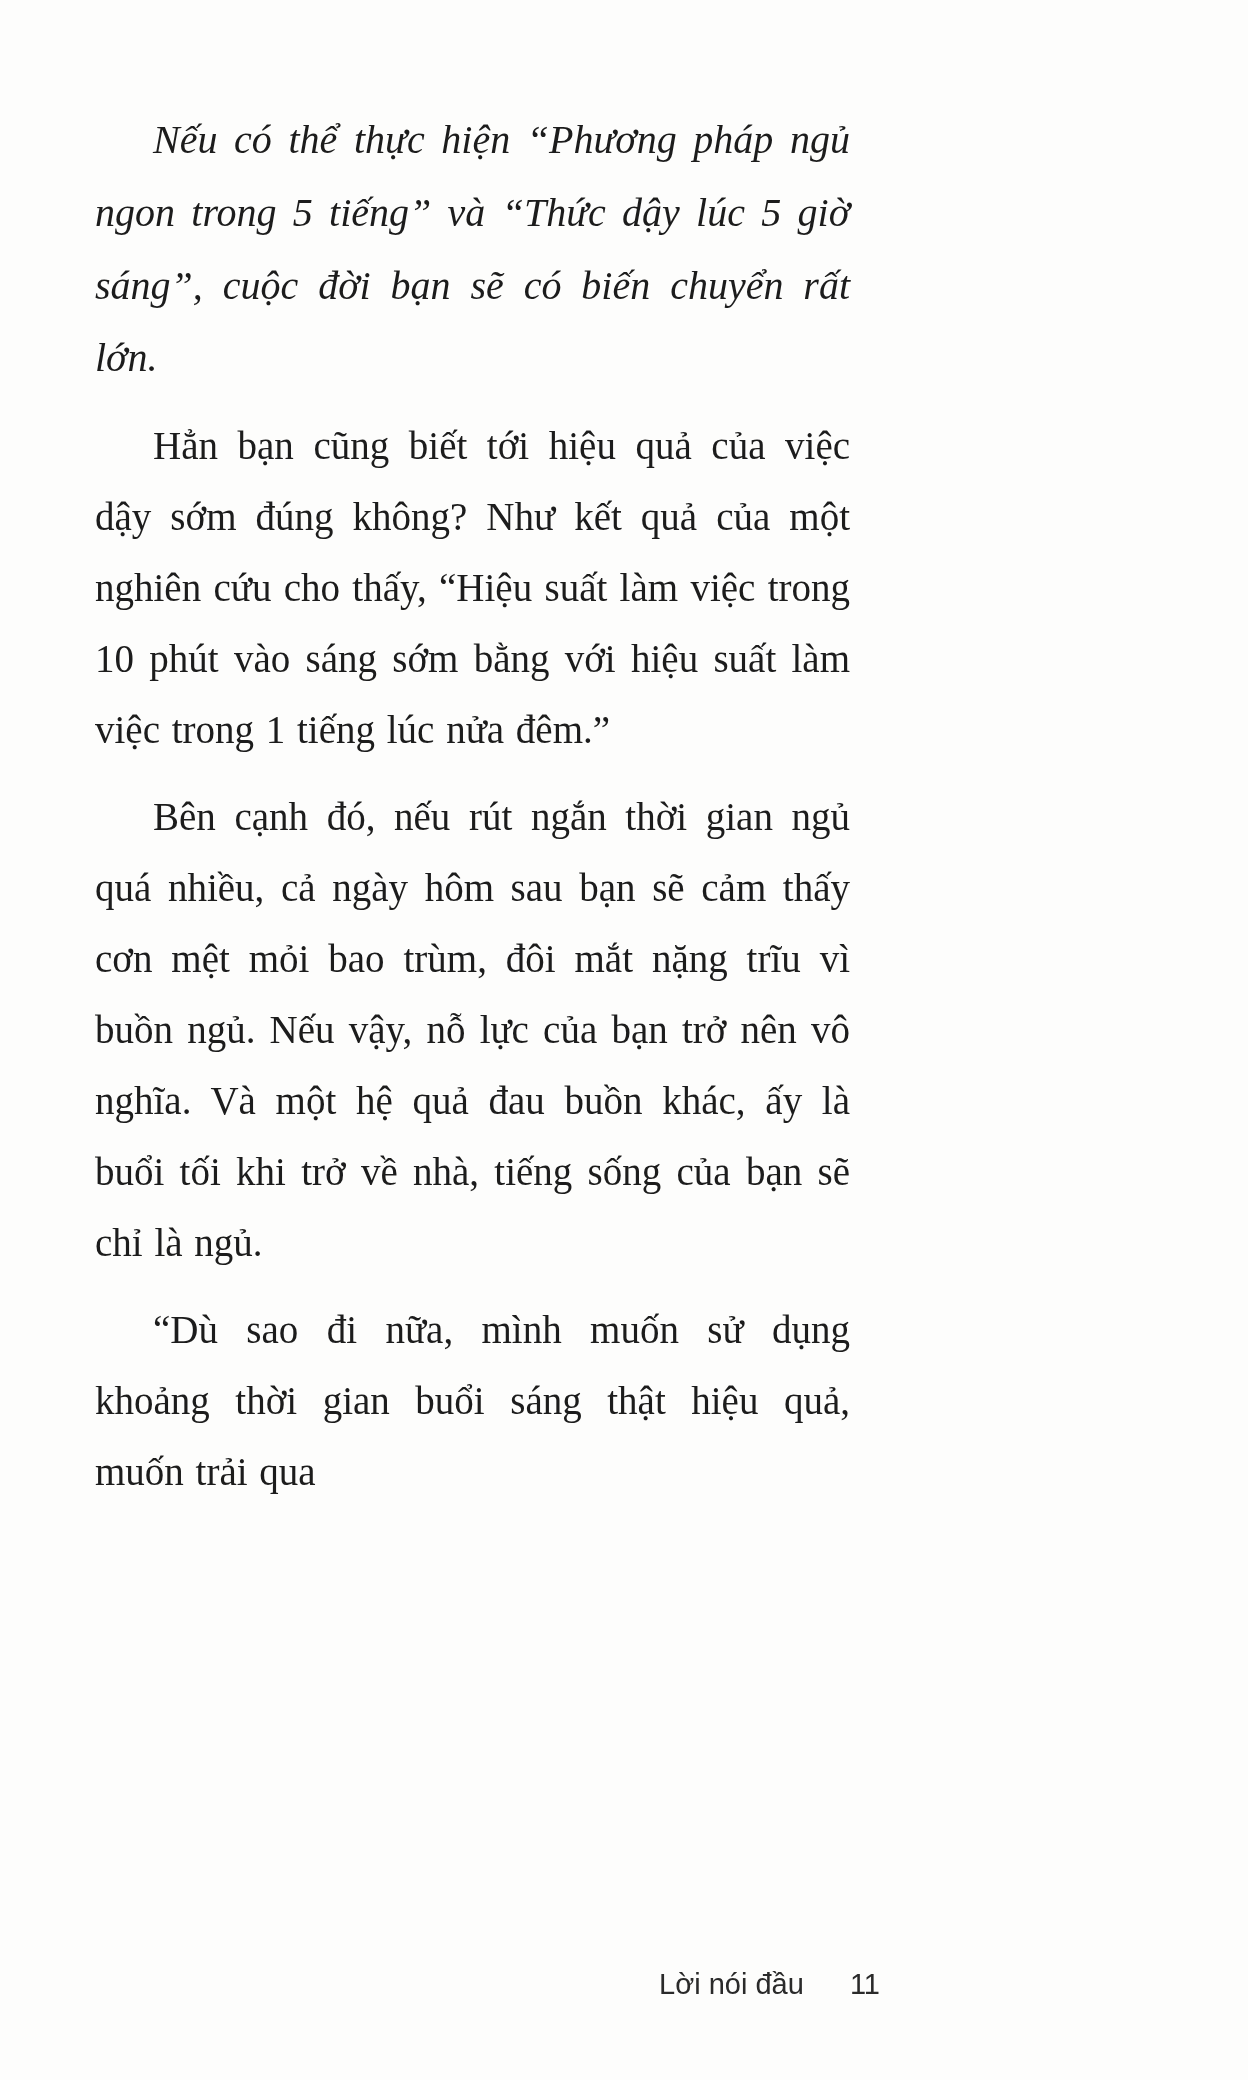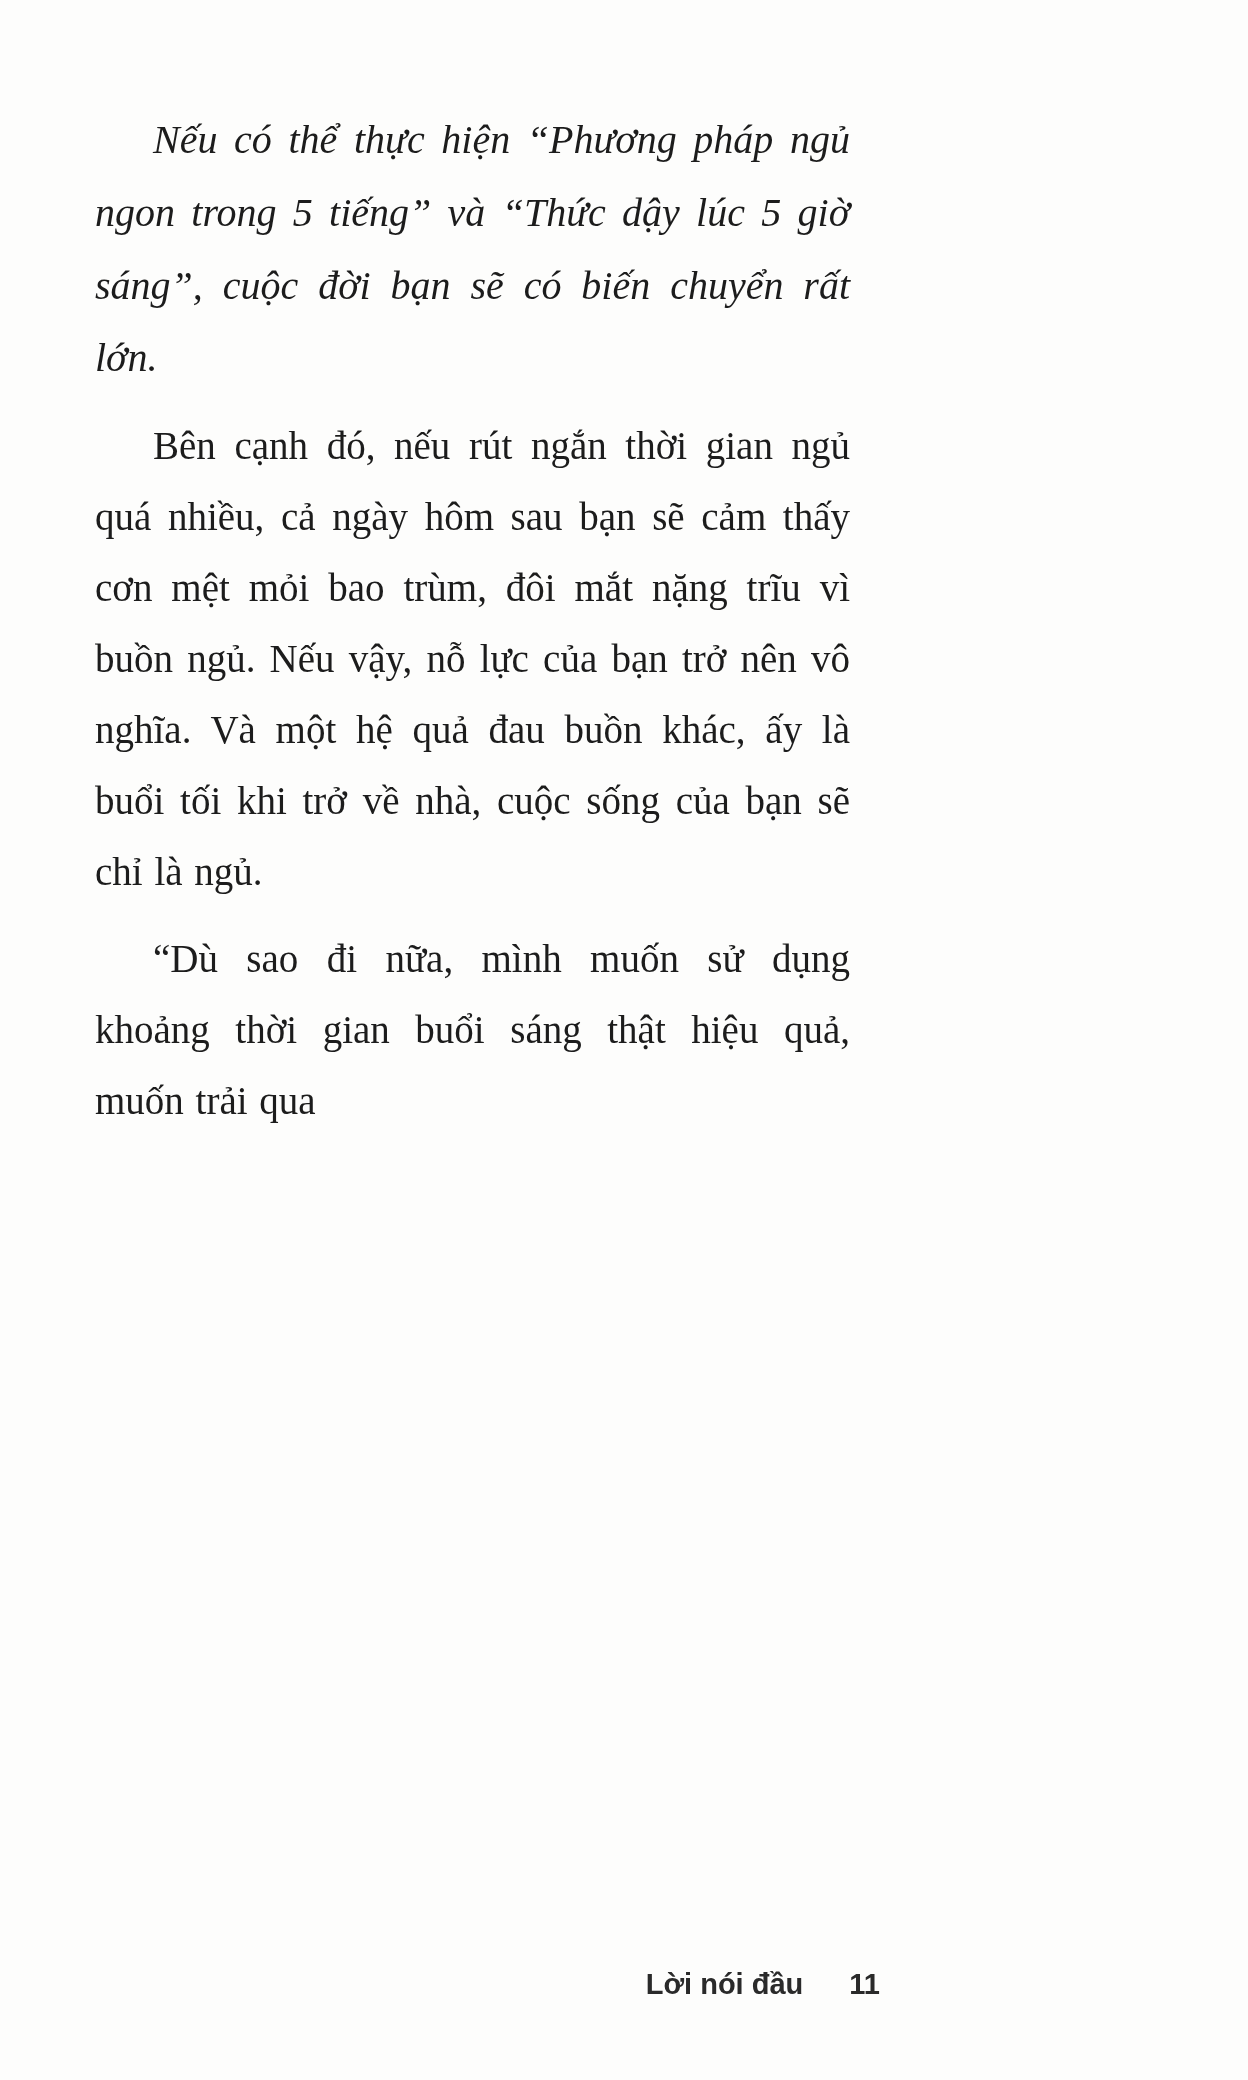--- a/index.html
+++ b/index.html
@@ -39,34 +39,34 @@
     font-size: 40px;
   }
   .page-footer {
     position: absolute;
     top: 1968px;
     right: 368px;
     font-family: "Liberation Sans", sans-serif;
     font-size: 29px;
     color: #2a2a2a;
     white-space: nowrap;
-    font-weight: bold;
   }
   .page-footer .footer-page-number {
     margin-left: 38px;
   }
 </style>
 </head>
 <body>
 
 <div class="page">
 
   <div class="text-block">
     <p class="lead-italic">Nếu có thể thực hiện “Phương pháp ngủ ngon trong 5 tiếng” và “Thức dậy lúc 5 giờ sáng”, cuộc đời bạn sẽ có biến chuyển rất lớn.</p>
-    <p>Bên cạnh đó, nếu rút ngắn thời gian ngủ quá nhiều, cả ngày hôm sau bạn sẽ cảm thấy cơn mệt mỏi bao trùm, đôi mắt nặng trĩu vì buồn ngủ. Nếu vậy, nỗ lực của bạn trở nên vô nghĩa. Và một hệ quả đau buồn khác, ấy là buổi tối khi trở về nhà, cuộc sống của bạn sẽ chỉ là ngủ.</p>
+    <p>Hẳn bạn cũng biết tới hiệu quả của việc dậy sớm đúng không? Như kết quả của một nghiên cứu cho thấy, “Hiệu suất làm việc trong 10 phút vào sáng sớm bằng với hiệu suất làm việc trong 1 tiếng lúc nửa đêm.”</p>
+    <p>Bên cạnh đó, nếu rút ngắn thời gian ngủ quá nhiều, cả ngày hôm sau bạn sẽ cảm thấy cơn mệt mỏi bao trùm, đôi mắt nặng trĩu vì buồn ngủ. Nếu vậy, nỗ lực của bạn trở nên vô nghĩa. Và một hệ quả đau buồn khác, ấy là buổi tối khi trở về nhà, tiếng sống của bạn sẽ chỉ là ngủ.</p>
     <p>“Dù sao đi nữa, mình muốn sử dụng khoảng thời gian buổi sáng thật hiệu quả, muốn trải qua</p>
   </div>
 
   <div class="page-footer">
     <span class="footer-section-label">Lời nói đầu</span>
     <span class="footer-page-number">11</span>
   </div>
 
 </div>
 

